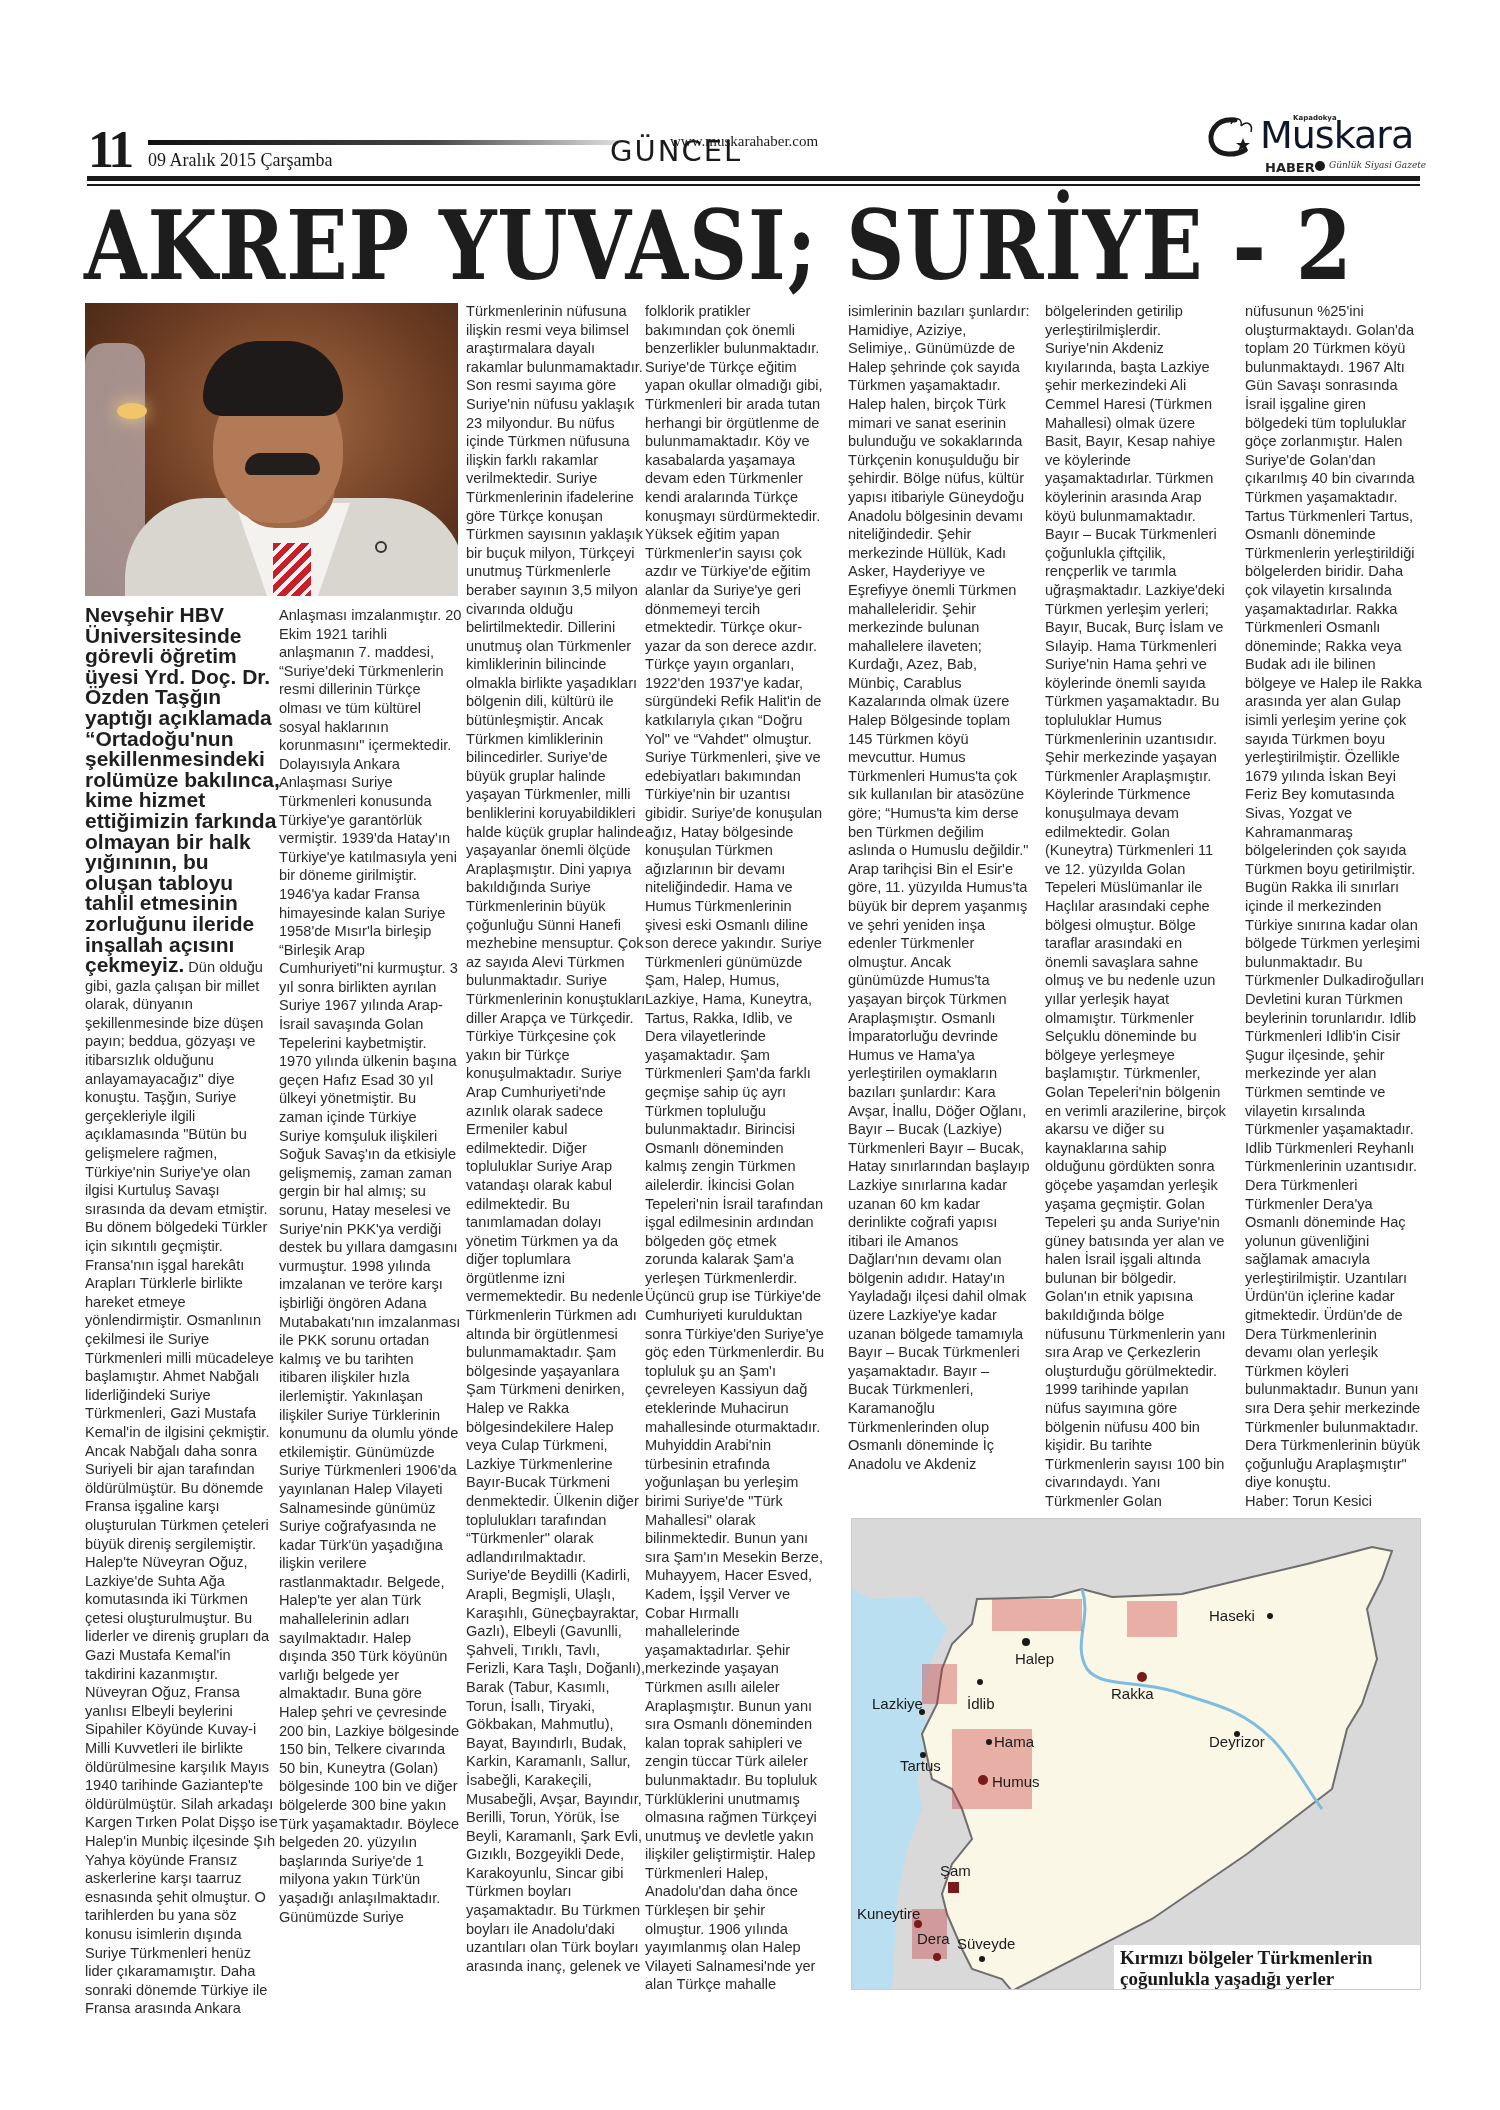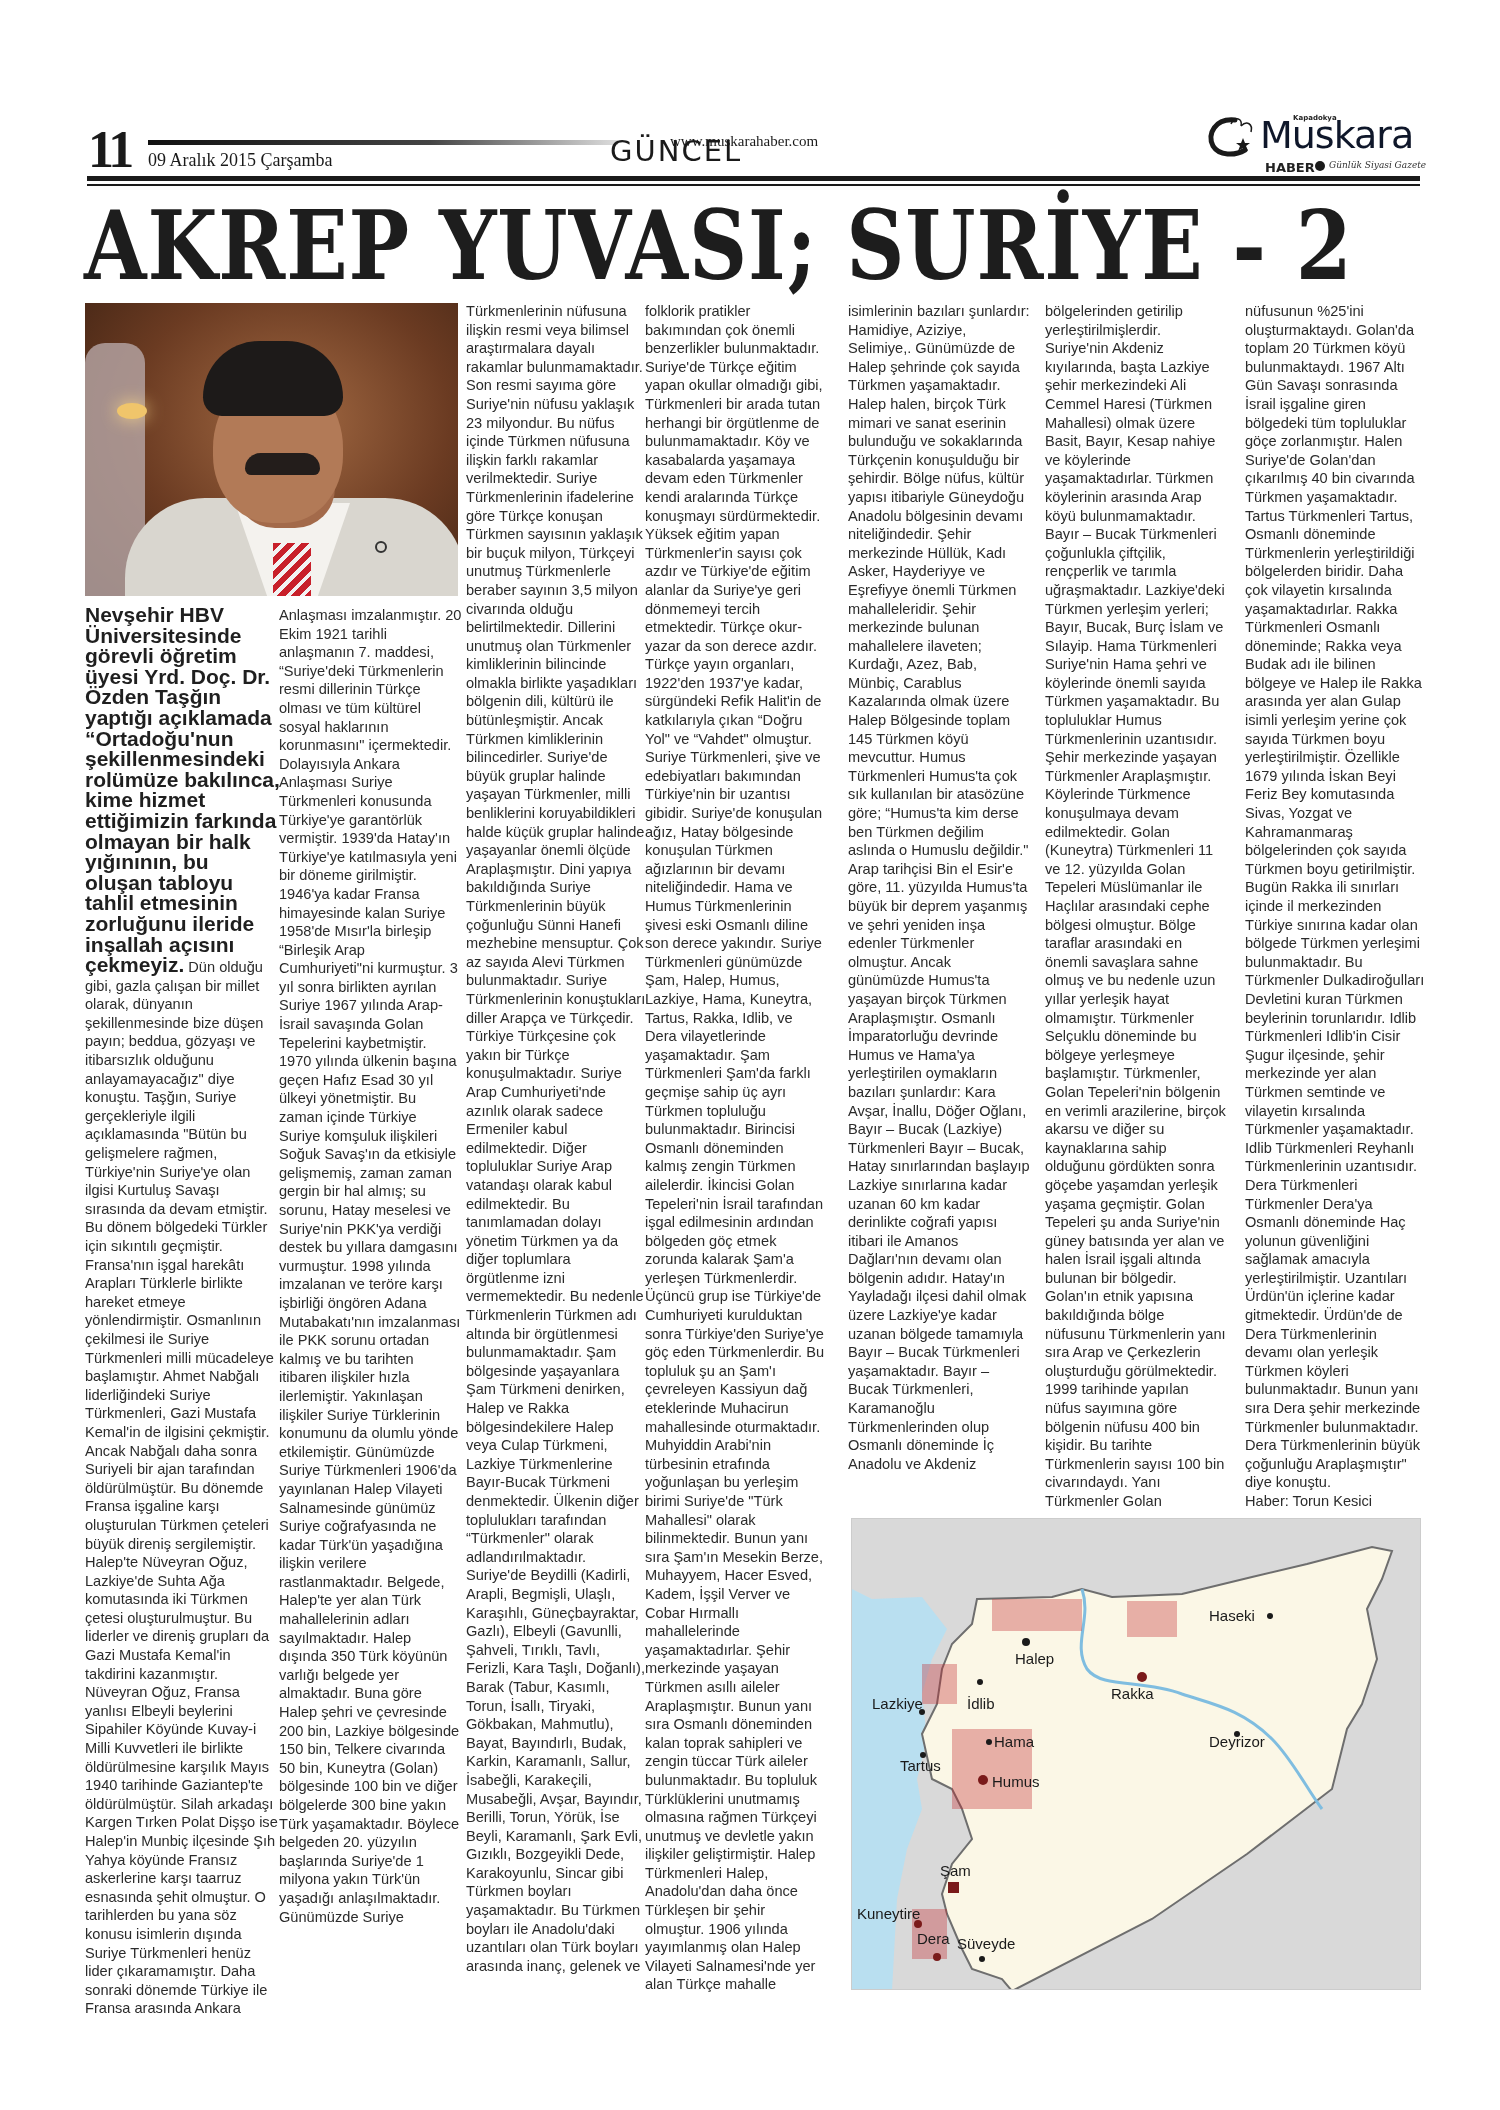--- a/index.html
+++ b/index.html
@@ -155,13 +155,14 @@
     <text class="city" x="115" y="190">İdlib</text>
     <text class="city" x="142" y="228">Hama</text>
     <text class="city" x="357" y="228">Deyrizor</text>
     <text class="city" x="48" y="252">Tartus</text>
     <text class="city" x="140" y="268">Humus</text>
     <text class="city" x="88" y="357">Şam</text>
     <text class="city" x="5" y="400">Kuneytire</text>
     <text class="city" x="65" y="425">Dera</text>
     <text class="city" x="105" y="430">Süveyde</text>
   </svg>
+  <div class="caption">Kırmızı bölgeler Türkmenlerin çoğunlukla yaşadığı yerler</div>
 </div>
 
 </body></html>

